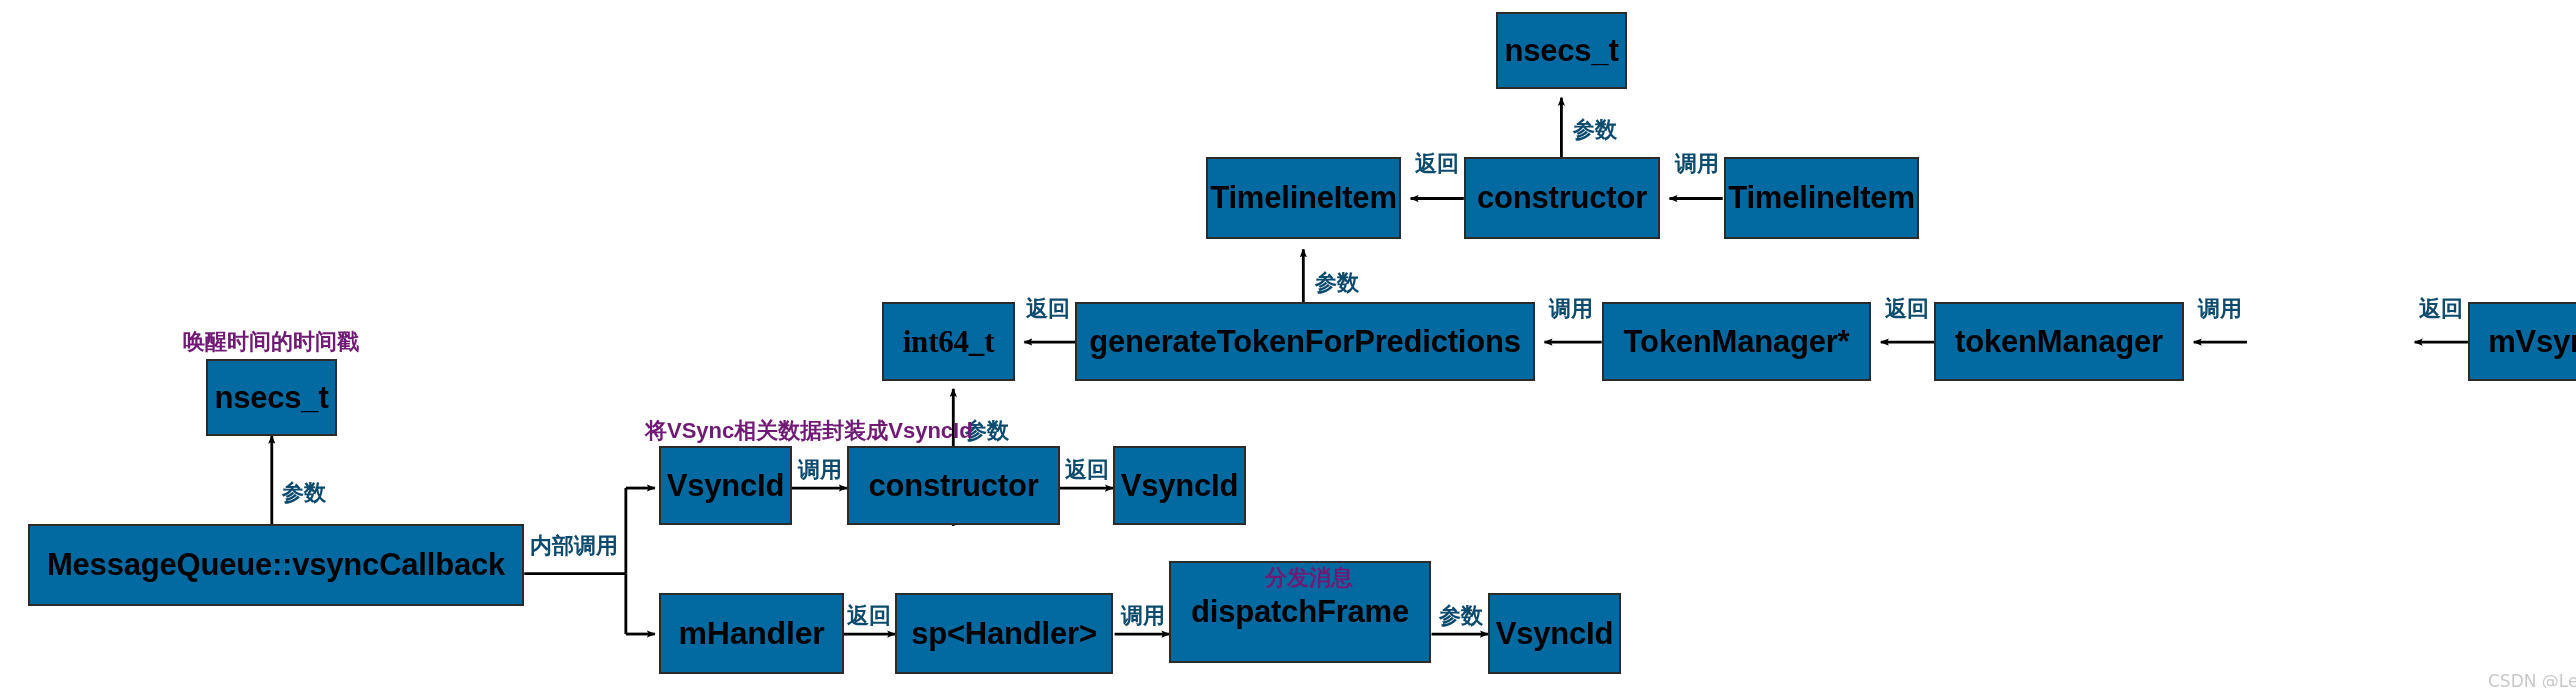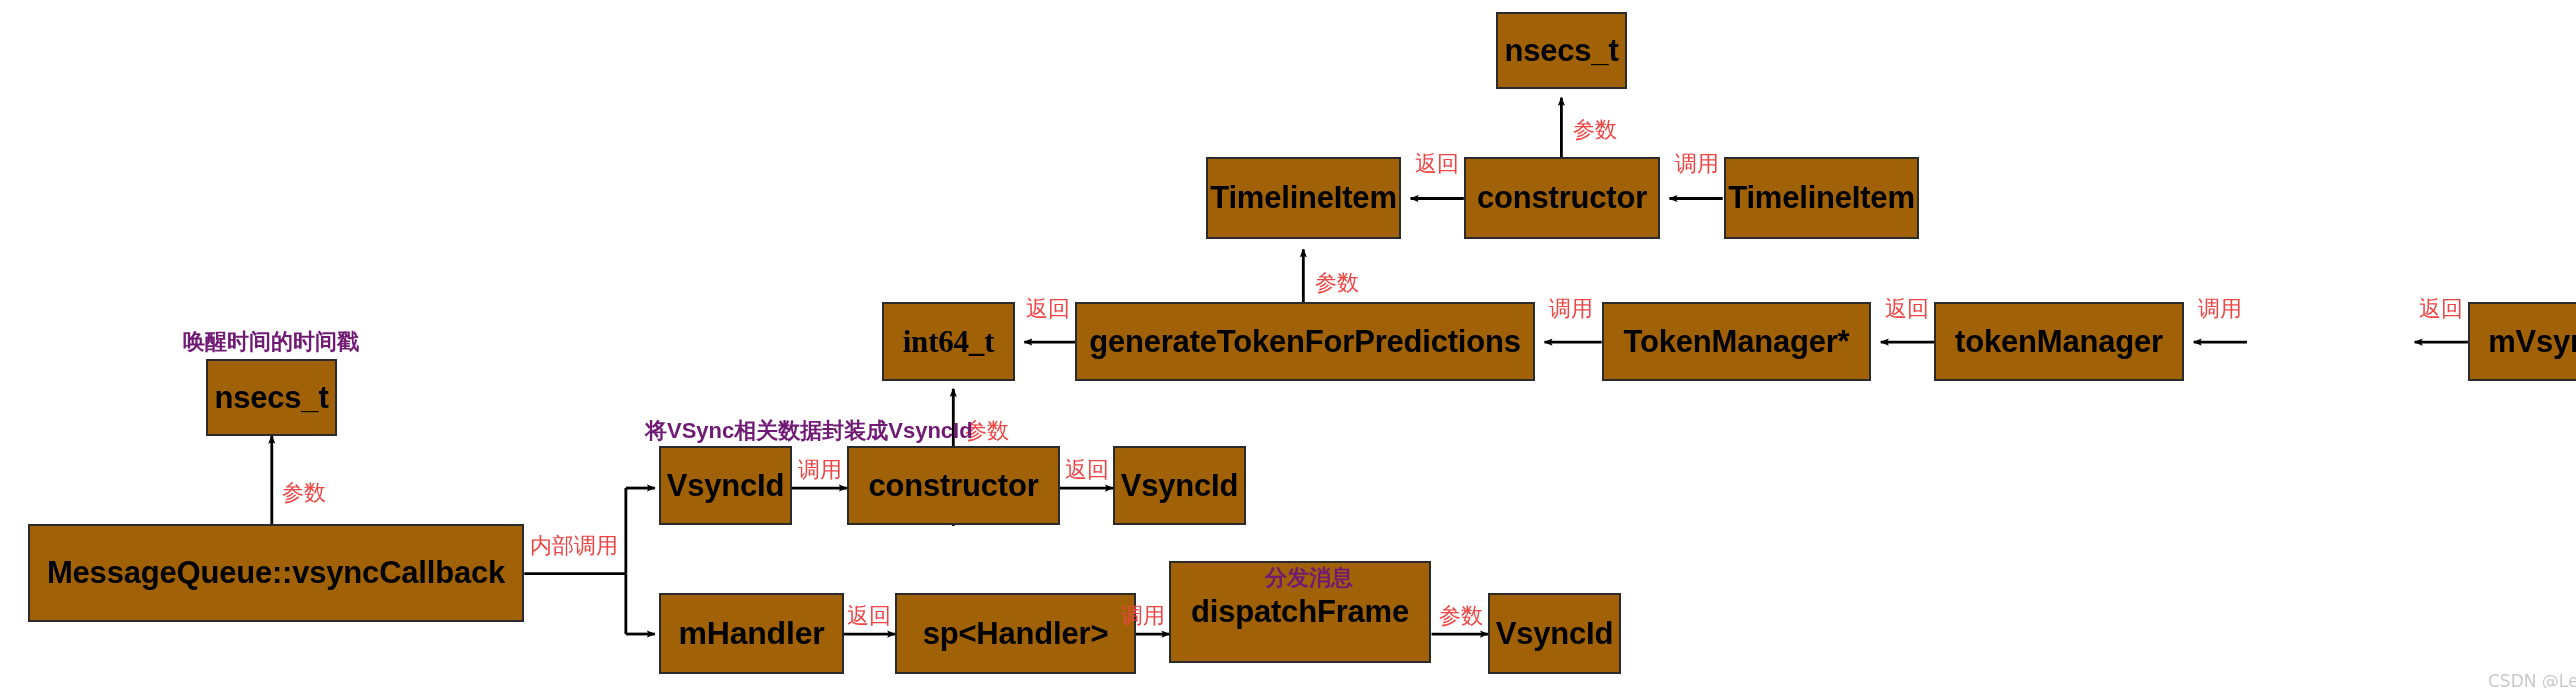--- a/index.html
+++ b/index.html
@@ -12,34 +12,34 @@
     width: 2576px;
     height: 689px;
     background: #ffffff;
     font-family: "Liberation Sans", "DejaVu Sans", sans-serif;
     overflow: hidden;
   }
   .node {
     position: absolute;
     box-sizing: border-box;
     border: 2.4px solid #2b2b2b;
-    background: #a16207;
+    background: #0369a1;
     display: flex;
     align-items: center;
     justify-content: center;
     font-weight: bold;
     color: #000000;
     letter-spacing: -0.2px;
     white-space: nowrap;
   }
   .edge-label {
     position: absolute;
     font-size: 22px;
-    font-weight: normal;
-    color: #ef4444;
+    font-weight: bold;
+    color: #0c4a6e;
     white-space: nowrap;
     line-height: 1;
   }
   .note {
     position: absolute;
     font-size: 22px;
     font-weight: bold;
     color: #701a75;
     white-space: nowrap;
     line-height: 1;
@@ -145,41 +145,41 @@
 
 
   <div class="node" style="left:2468px; top:302px; width:158px; height:79px; font-size:31px;">
     <span>mVsync</span>
   </div>
 
   <div class="node" style="left:206px; top:359px; width:131px; height:77px; font-size:31px;">
     <span>nsecs_t</span>
   </div>
 
-  <div class="node" style="left:28px; top:524px; width:496px; height:98px; font-size:31px;">
+  <div class="node" style="left:28px; top:524px; width:496px; height:82px; font-size:31px;">
     <span>MessageQueue::vsyncCallback</span>
   </div>
 
   <div class="node" style="left:659px; top:446px; width:133px; height:79px; font-size:31px;">
     <span>VsyncId</span>
   </div>
 
   <div class="node" style="left:847px; top:446px; width:213px; height:79px; font-size:31px;">
     <span>constructor</span>
   </div>
 
   <div class="node" style="left:1113px; top:446px; width:133px; height:79px; font-size:31px;">
     <span>VsyncId</span>
   </div>
 
   <div class="node" style="left:659px; top:593px; width:185px; height:81px; font-size:32px;">
     <span>mHandler</span>
   </div>
 
-  <div class="node" style="left:895px; top:593px; width:241px; height:81px; font-size:31px;">
+  <div class="node" style="left:895px; top:593px; width:218px; height:81px; font-size:31px;">
     <span>sp&lt;Handler&gt;</span>
   </div>
 
   <div class="node" style="left:1169px; top:561px; width:262px; height:102px; font-size:31px;">
     <span>dispatchFrame</span>
   </div>
 
   <div class="node" style="left:1488px; top:593px; width:133px; height:81px; font-size:31px;">
     <span>VsyncId</span>
   </div>

